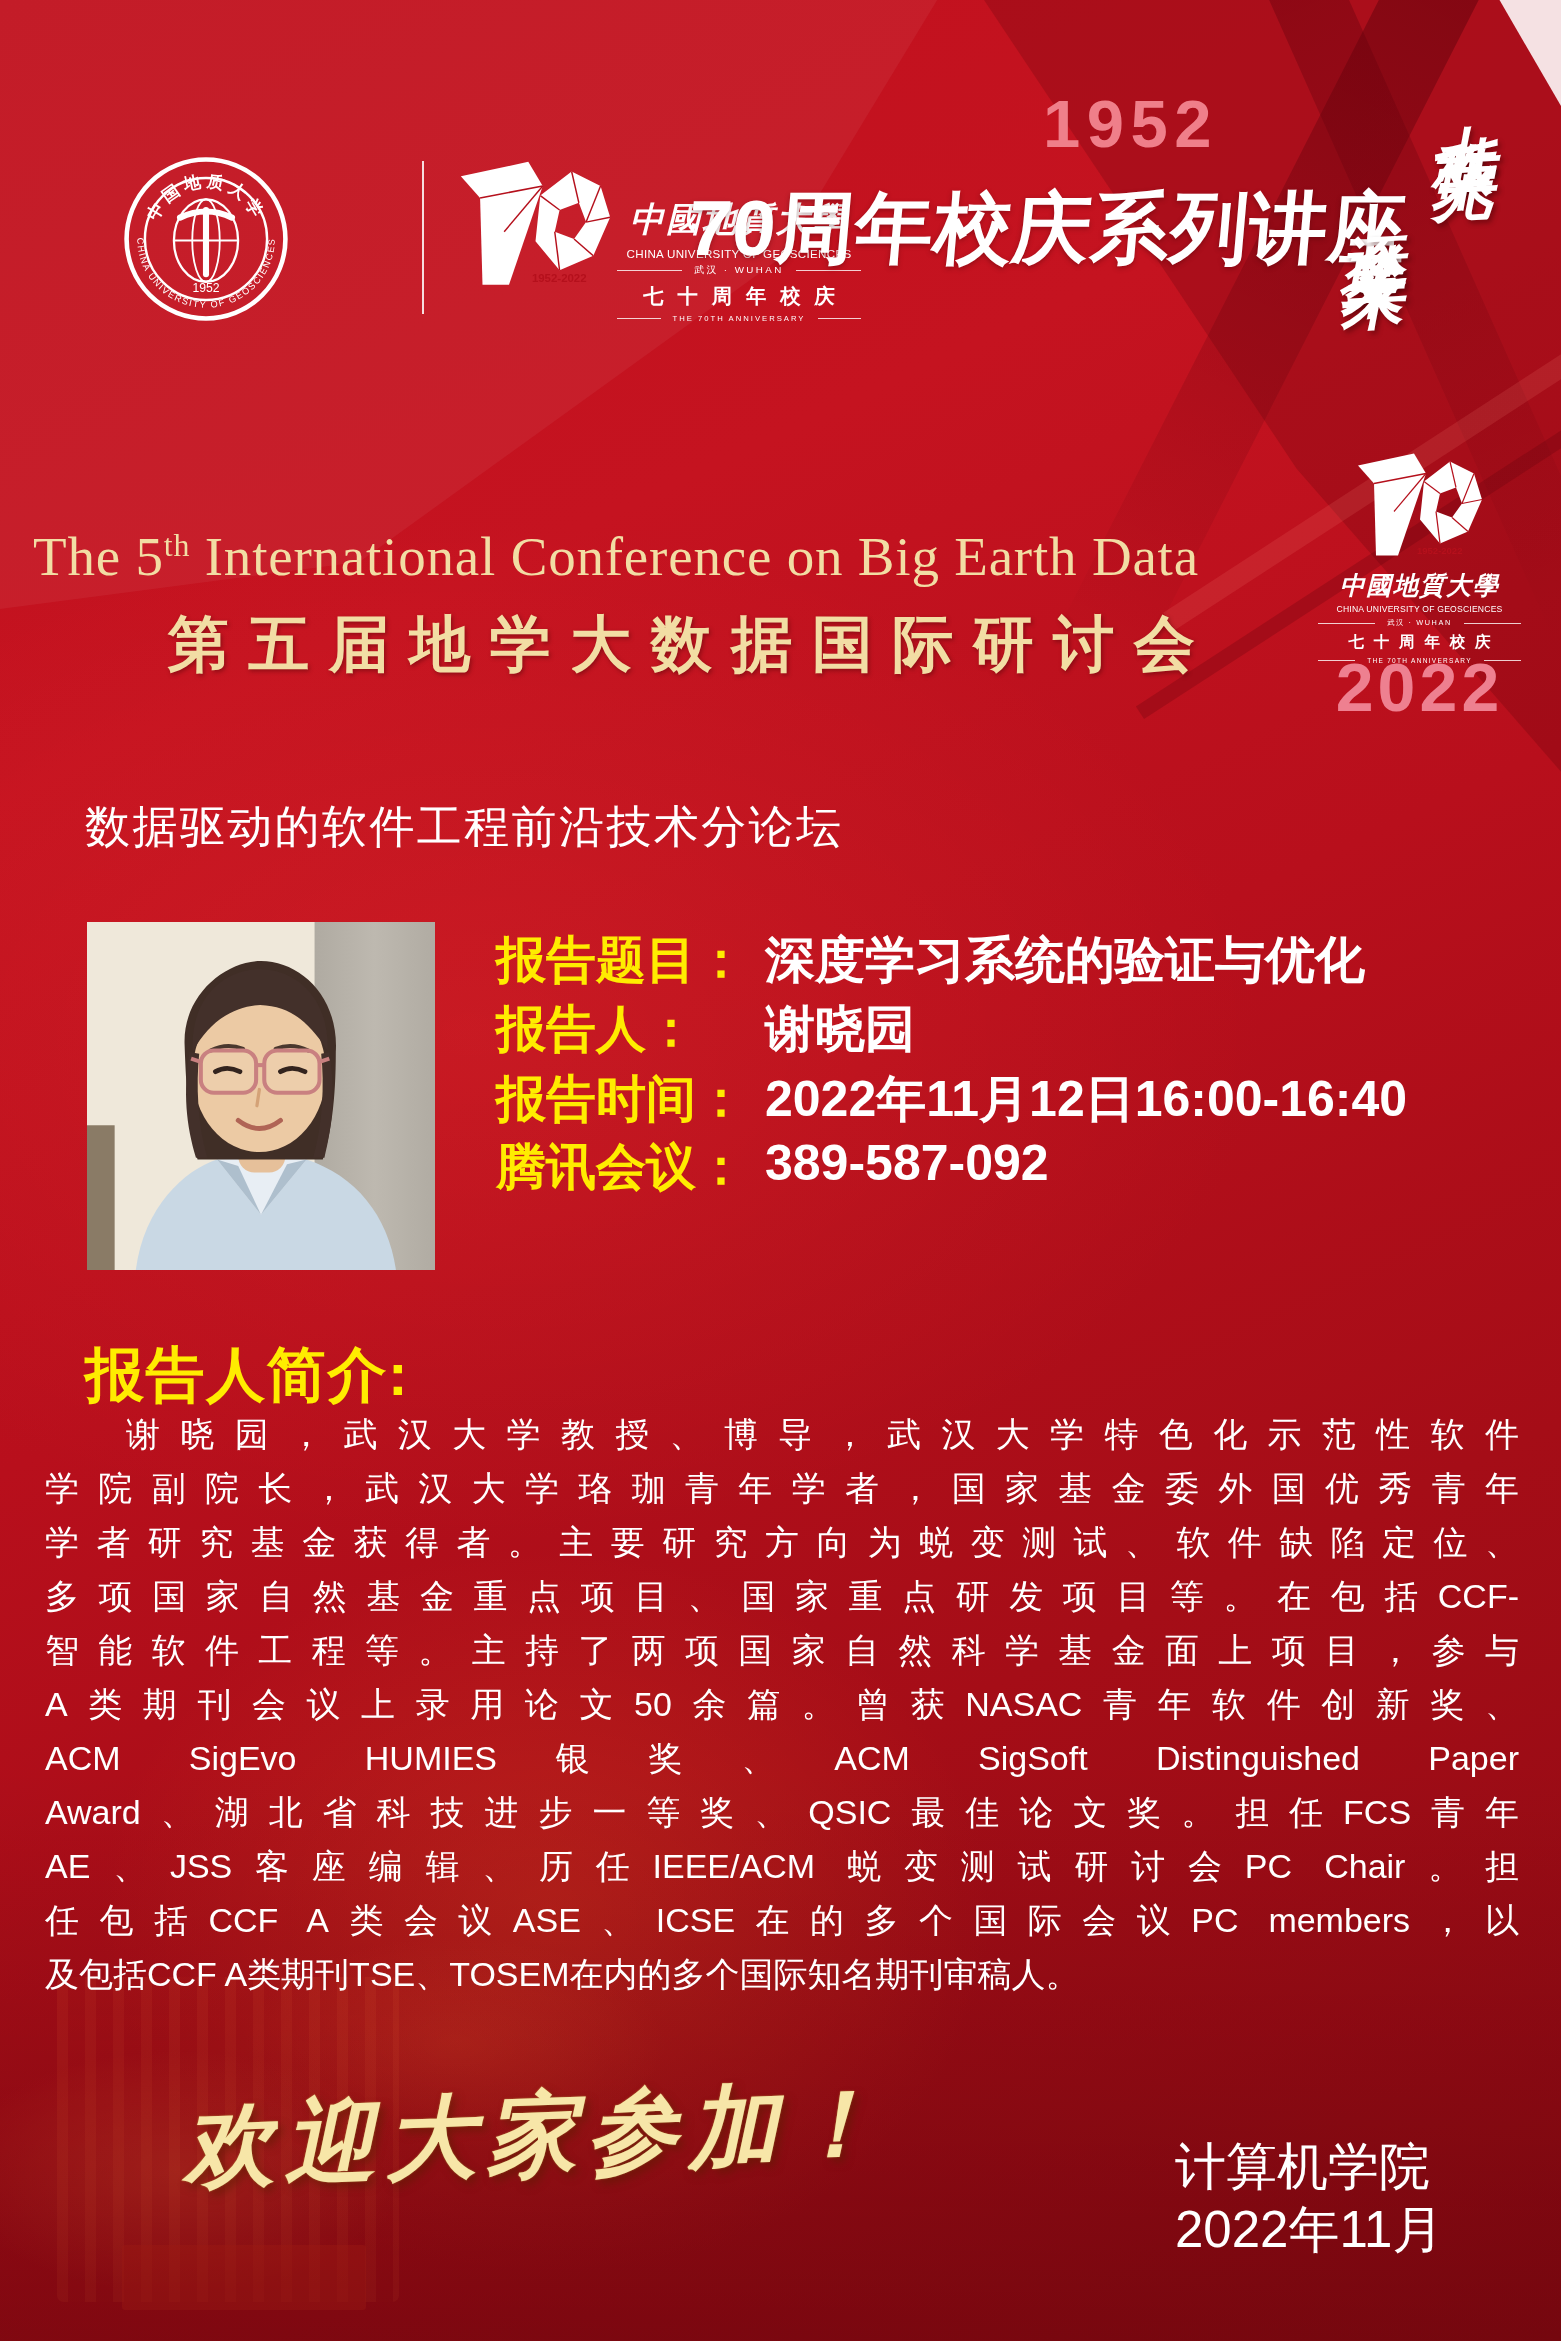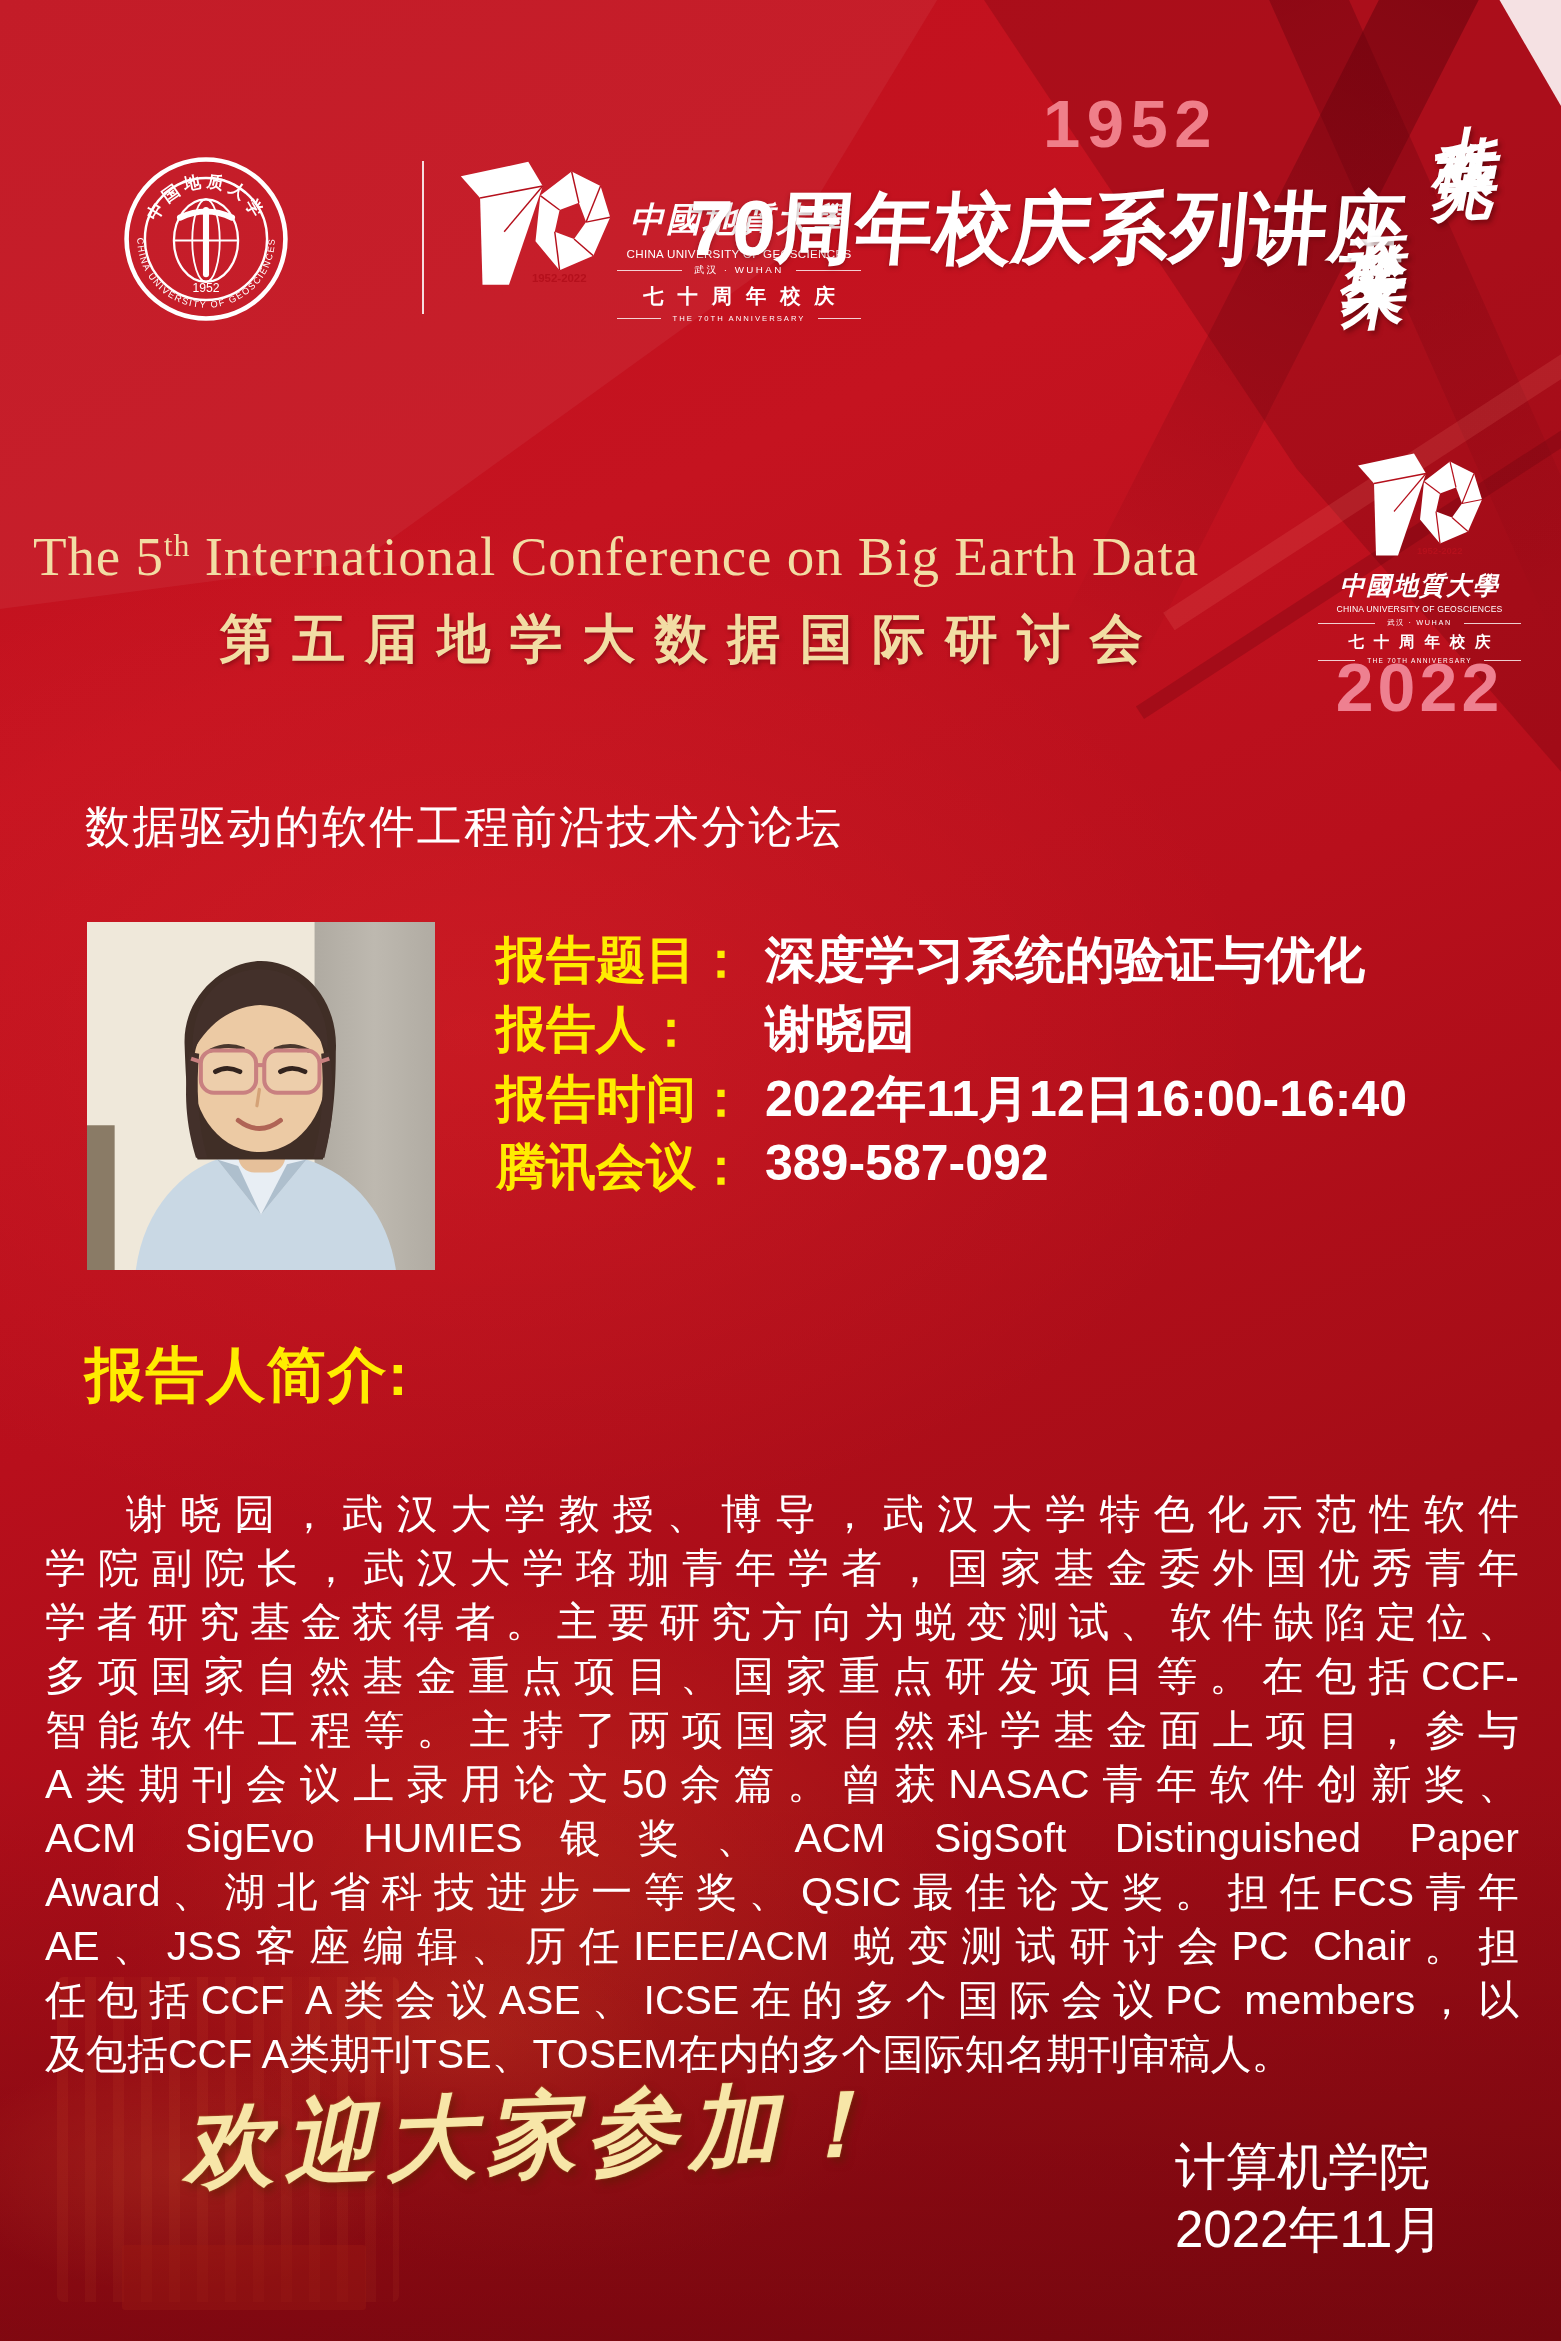--- a/index.html
+++ b/index.html
@@ -56,42 +56,42 @@
   .series-title{left:688px;top:177px;width:667px;font-size:78px;font-weight:bold;color:#fff;
     transform:skewX(-5deg);letter-spacing:0.8px;white-space:nowrap;text-shadow:0 2.4px 4.9px rgba(60,0,5,.35);}
   .slogan{color:#fff;writing-mode:vertical-rl;font-weight:bold;font-style:italic;font-size:62px;
     letter-spacing:11.4px;text-shadow:2.4px 3.3px 5.7px rgba(60,0,5,.45);}
   .slogan-right{left:1422px;top:75px;height:309px;transform:rotate(-3deg);}
   .slogan-left{left:1331px;top:184px;height:293px;transform:rotate(-3deg);}
   
   .conf-en{left:33px;top:525px;width:1285px;color:#f2dda4;
     font-family:"Liberation Serif",serif;font-size:55px;letter-spacing:0.8px;white-space:nowrap;}
   .conf-en sup{font-size:.58em;}
-  .conf-cn{left:73px;top:604px;width:1236px;text-align:center;color:#f2dda4;font-size:53px;
+  .conf-cn{left:73px;top:604px;width:1236px;text-align:center;color:#f2dda4;font-size:61px;
     font-weight:bold;letter-spacing:19.5px;white-space:nowrap;text-shadow:1.6px 2.4px 4.1px rgba(60,0,5,.4);}
   
   .origami2{left:1354px;top:446px;width:132px;height:119px;}
   .side-block{left:1318px;top:569px;width:203px;color:#fff;text-align:center;}
   .side-cn{font-size:25px;font-weight:bold;letter-spacing:1.6px;font-style:italic;}
   .side-en{font-size:8.6px;letter-spacing:0.2px;margin-top:2.4px;white-space:nowrap;}
   .side-city{font-size:7.3px;letter-spacing:1.6px;}
   .side-anniv-cn{font-size:15.5px;font-weight:bold;letter-spacing:9.8px;margin-top:3.3px;text-indent:9.8px;}
   .side-anniv-en{font-size:6.5px;letter-spacing:1.3px;}
   .year-2022{left:1318px;top:648px;width:203px;text-align:center;font-size:68px;font-weight:bold;
     color:#ee8090;letter-spacing:4.1px;}
   
   .session-title{left:85px;top:797px;font-size:45px;color:#fff;letter-spacing:2.4px;white-space:nowrap;}
   .photo{left:87px;top:922px;width:348px;height:348px;}
   .talk-row{position:absolute;white-space:nowrap;font-size:50px;font-weight:bold;}
   .talk-label{position:absolute;left:496px;color:#ffec00;}
   .talk-value{position:absolute;left:765px;color:#fff;}
   .row1{top:927px;} .row2{top:996px;} .row3{top:1066px;} .row4{top:1134px;}
   
   .bio-heading{left:85px;top:1336px;font-size:59px;font-weight:bold;color:#ffec00;letter-spacing:1.6px;}
-  .bio{left:45px;top:1487px;width:1474px;color:#fff;font-size:41px;line-height:54px;}
+  .bio{left:45px;top:1407px;width:1474px;color:#fff;font-size:34px;line-height:54px;}
   .bio-line{text-align:justify;text-align-last:justify;white-space:nowrap;}
   .bio-line.first{text-indent:81px;}
   .bio-line.last{text-align-last:left;}
   
   .welcome{left:183px;top:2074px;font-size:91px;font-weight:bold;font-style:italic;color:#f7e6a8;
     letter-spacing:9.8px;transform:rotate(-2deg);white-space:nowrap;
     text-shadow:4.1px 4.9px 8.1px rgba(90,30,0,.55),0 0 1.6px #caa04a;}
   .footer-block{left:1175px;top:2135px;color:#fff;font-size:51px;line-height:63px;white-space:nowrap;}
 </style>
 </head>

